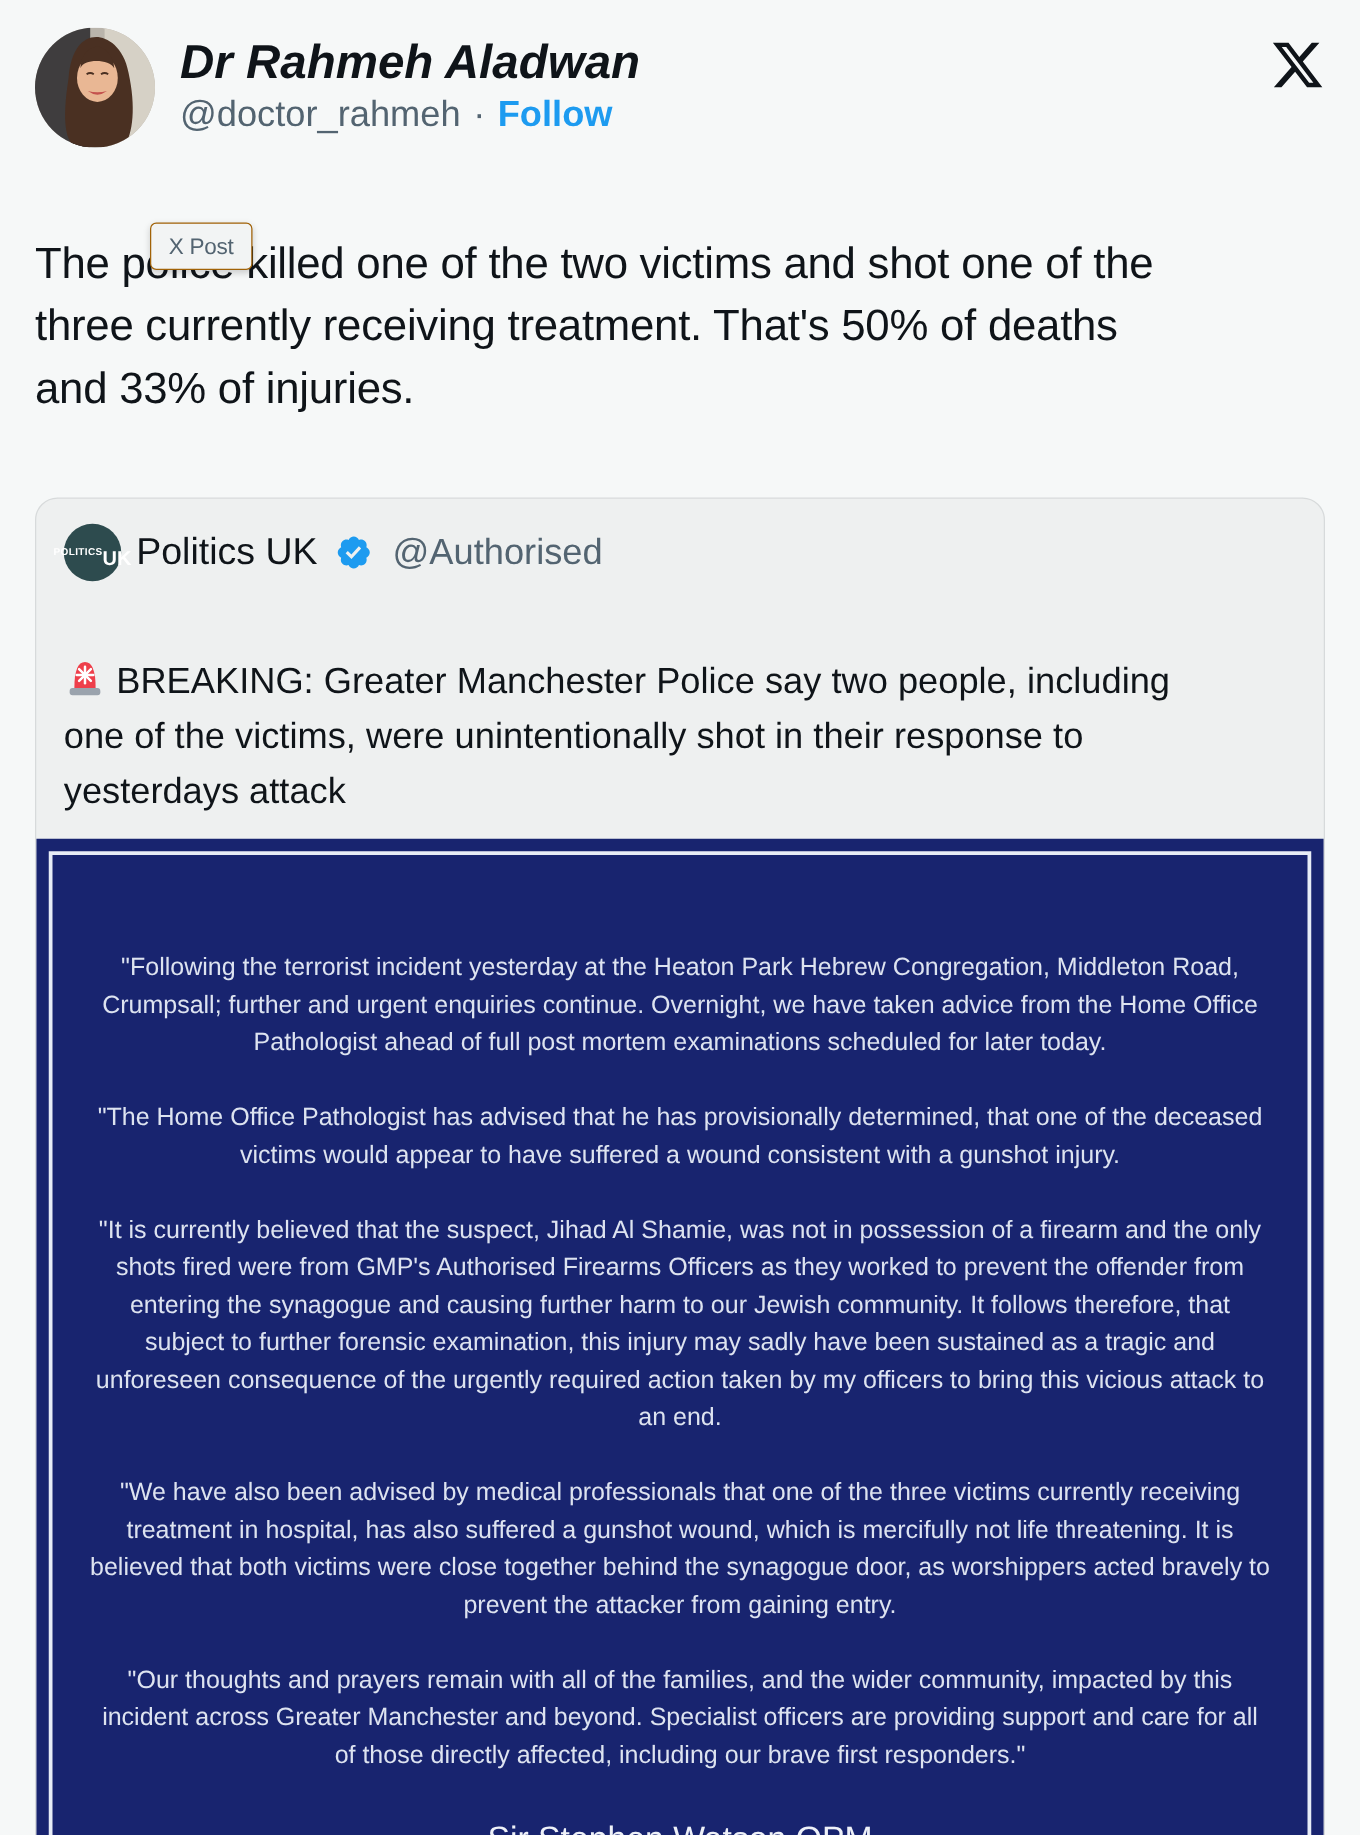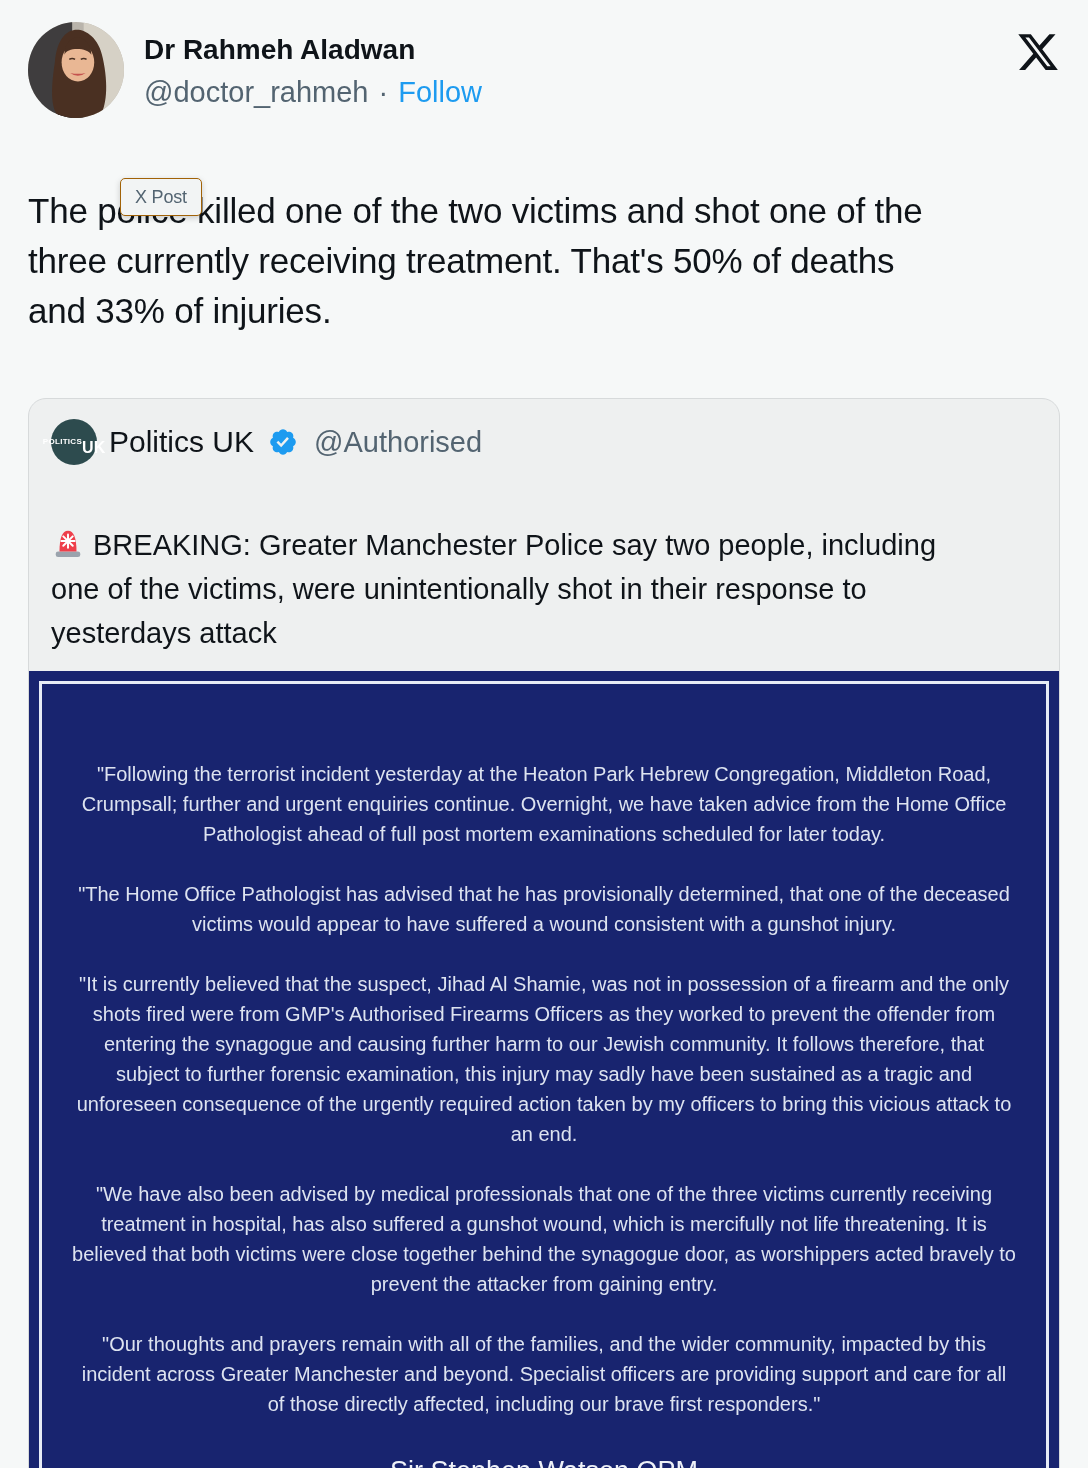--- a/index.html
+++ b/index.html
@@ -14,23 +14,23 @@
     height:1468px; background:var(--page_bg);
     font-family:"Liberation Sans", sans-serif; color:var(--text_primary);
     overflow:hidden; position:relative;
   }
   .wrap{padding:22px 28px 0 28px;}
   
   .header{display:flex; align-items:flex-start;}
   .avatar{width:96px;height:96px;border-radius:50%;overflow:hidden;flex:0 0 auto;cursor:pointer;}
   .avatar svg{display:block;width:100%;height:100%;}
   .id-block{margin-left:20px;padding-top:10px;flex:1;}
-  .display-name{font-size:28px;font-weight:700;line-height:36px;cursor:pointer;}
+  .display-name{font-size:38px;font-weight:700;line-height:36px;cursor:pointer;font-style:italic;}
   .handle-row{margin-top:8px;font-size:29px;color:var(--text_secondary);display:flex;align-items:center;gap:10px;text-align:right;}
-  .follow{color:var(--accent_blue);font-weight:400;cursor:pointer;}
+  .follow{color:var(--accent_blue);font-weight:700;cursor:pointer;}
   .x-logo{width:44px;height:44px;margin-top:8px;cursor:pointer;flex:0 0 auto;}
   
   .tweet-text{
     position:relative;margin-top:18px;font-size:35px;line-height:50px;
     letter-spacing:-0.2px;white-space:pre-line;max-width:1035px;
   }
   .tooltip{
     position:absolute;left:92px;top:42px;
     background:#f2f4f4;border:1px solid #a16207;border-radius:5px;
     box-shadow:0 2px 6px rgba(0,0,0,0.18);

